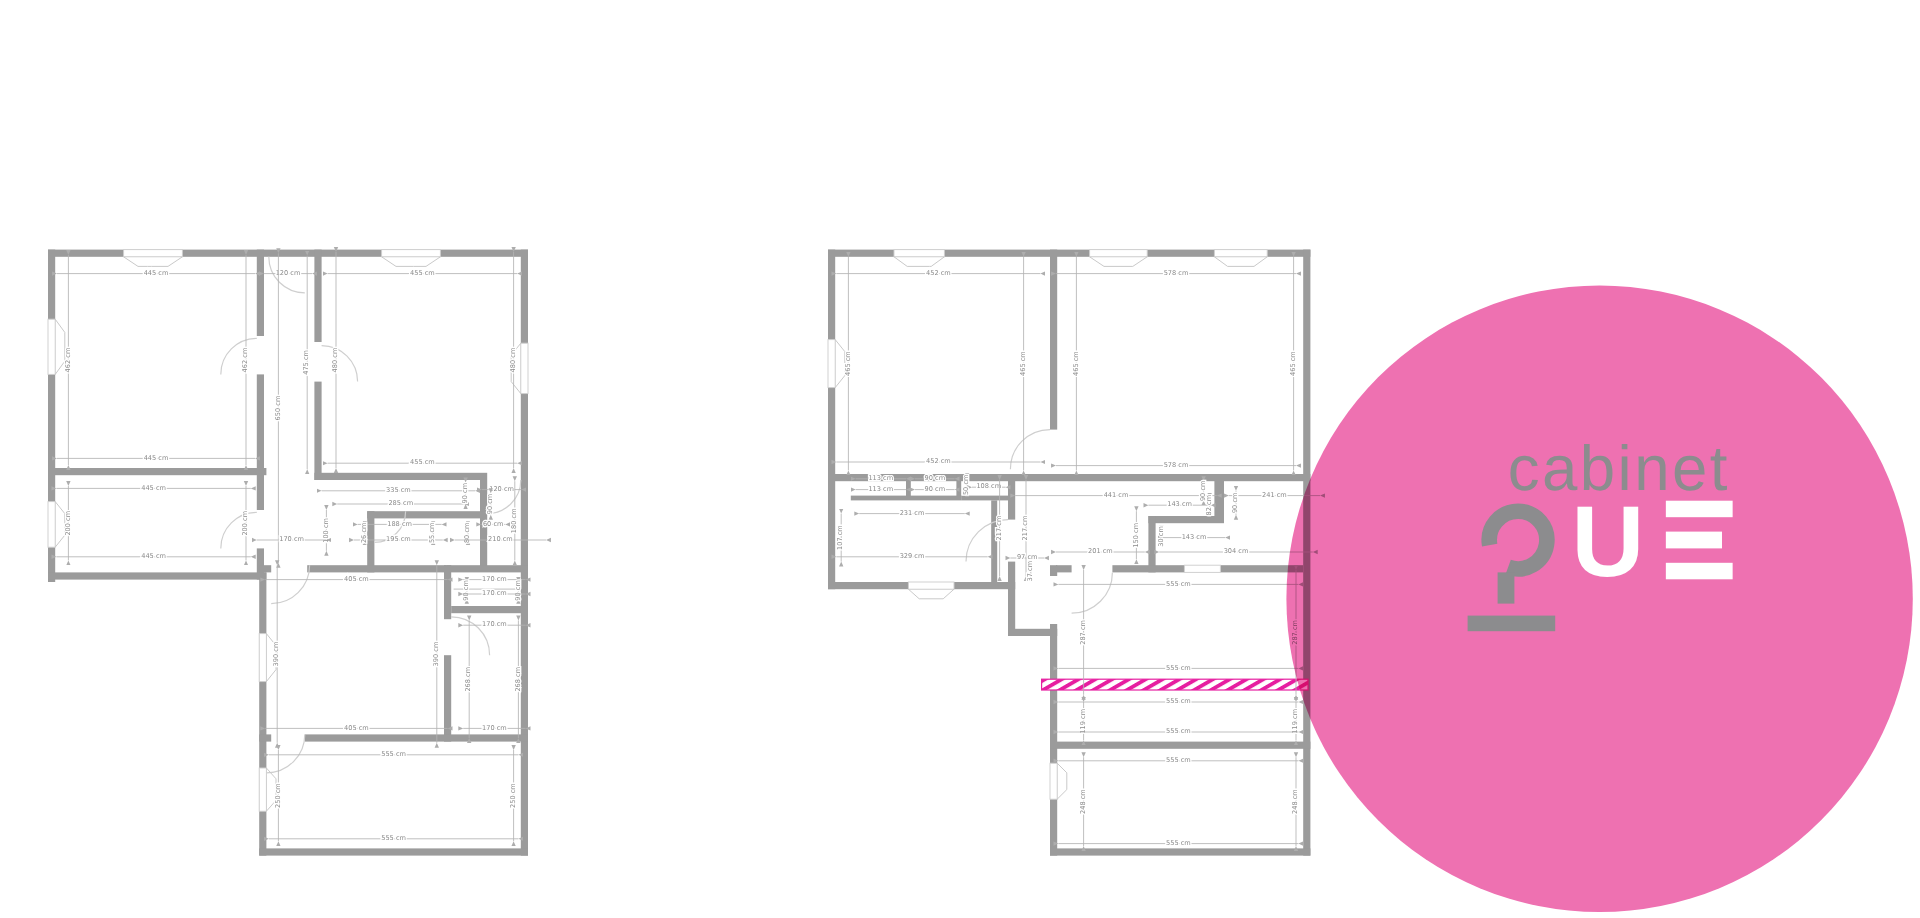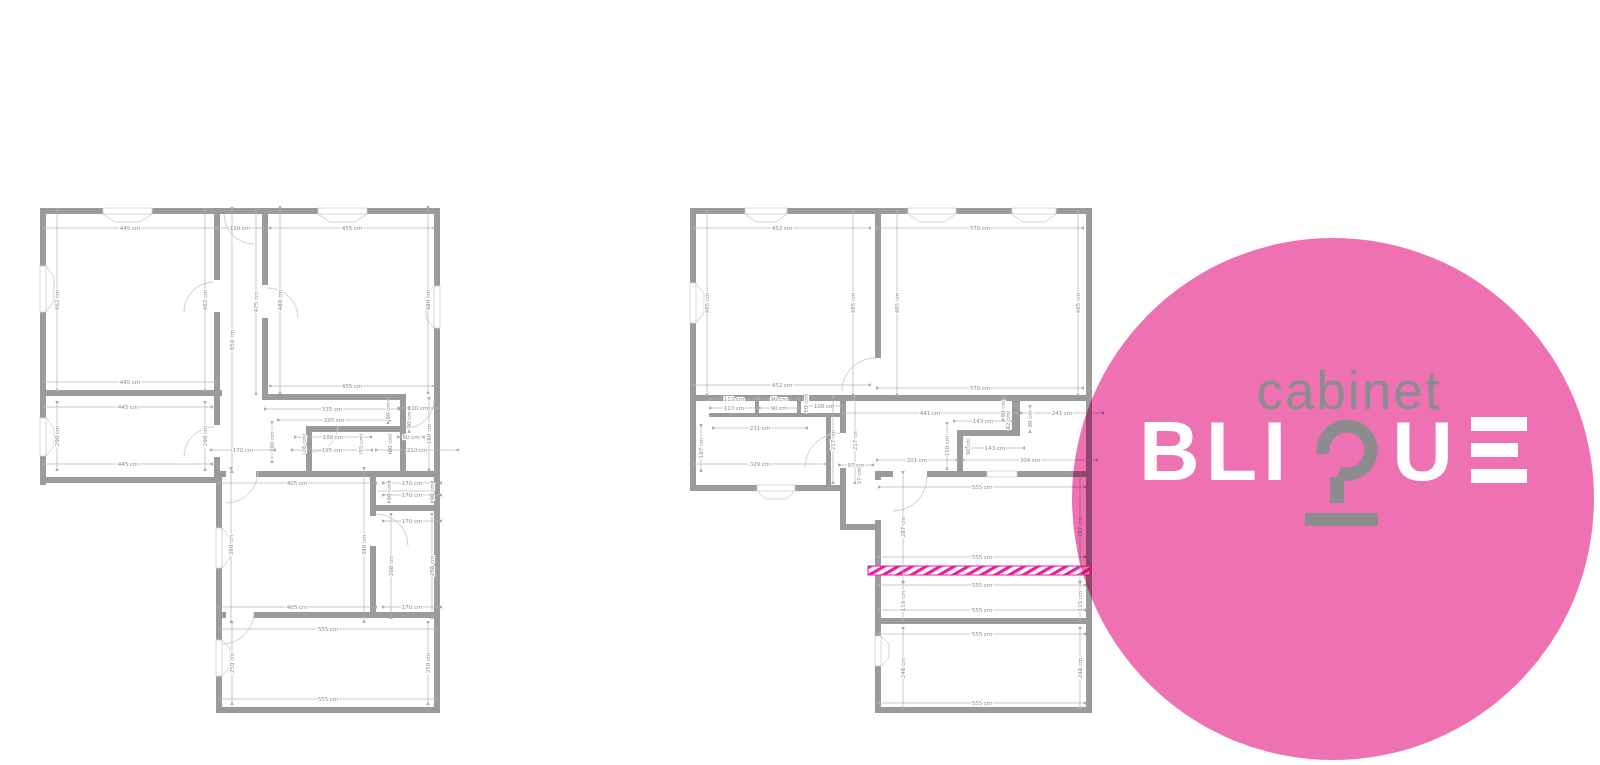--- a/index.html
+++ b/index.html
@@ -513,21 +513,20 @@
           </g>
         </g>
     </g>
   </svg>
 
   <div class="circle"></div>
 
   <div class="logo">
     <div class="cabinet">cabinet</div>
     <div class="brand">
-      <span>BLI</span>
       <svg width="76" height="112" viewBox="-12 0 76 112" style="overflow:visible">
         <path d="M 7.4 37.2 A 24 24 0 1 1 22.8 55.6" fill="none" stroke="#8c8c8e" stroke-width="13"></path>
         <rect x="14" y="60" width="14" height="26" fill="#8c8c8e"></rect>
         <rect x="-11" y="96" width="73" height="13" fill="#8c8c8e"></rect>
       </svg>
       <span>U</span>
       <svg width="56" height="66" viewBox="0 0 56 66">
         <rect x="0" y="0" width="56" height="14" fill="#ffffff"></rect>
         <rect x="0" y="26" width="47" height="14" fill="#ffffff"></rect>
         <rect x="0" y="52" width="56" height="14" fill="#ffffff"></rect>

